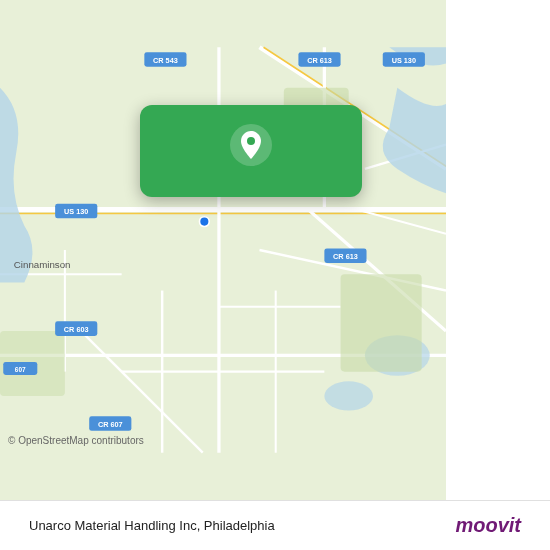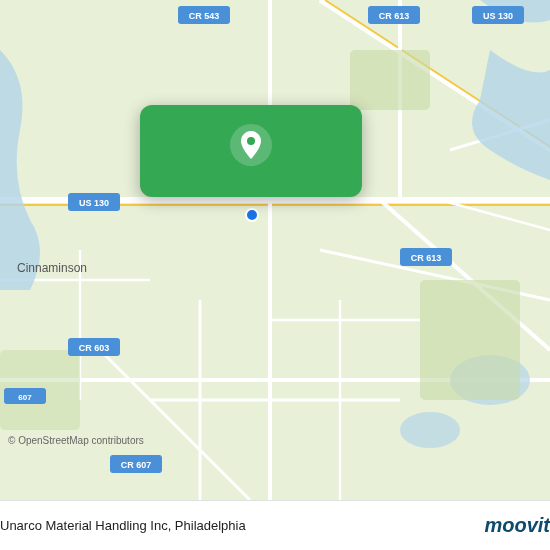--- a/index.html
+++ b/index.html
@@ -6,21 +6,21 @@
 
     body {
       width: 550px;
       height: 550px;
       overflow: hidden;
       font-family: Arial, sans-serif;
       position: relative;
     }
 
     #map-container {
-      width: 550px;
+      width: 446px;
       height: 500px;
       position: relative;
       overflow: hidden;
       background-color: #e8f0d8;
     }
 
     
     #map-svg {
       width: 100%;
       height: 100%;
@@ -63,40 +63,40 @@
     }
 
     
     #bottom-bar {
       width: 550px;
       height: 50px;
       background: white;
       display: flex;
       align-items: center;
       justify-content: space-between;
-      padding: 0 0;
+      padding: 0 29px;
       border-top: 1px solid #e0e0e0;
     }
 
     #location-label {
       font-size: 13px;
       color: #222;
       font-weight: 500;
     }
 
     #moovit-logo {
       display: flex;
       align-items: center;
       gap: 4px;
     }
 
     #moovit-text {
       font-size: 20px;
       font-weight: 700;
-      color: #0c4a6e;
+      color: #701a75;
       font-style: italic;
     }
 
     #osm-credit {
       font-size: 10px;
       color: #666;
       position: absolute;
       bottom: 54px;
       left: 8px;
     }

